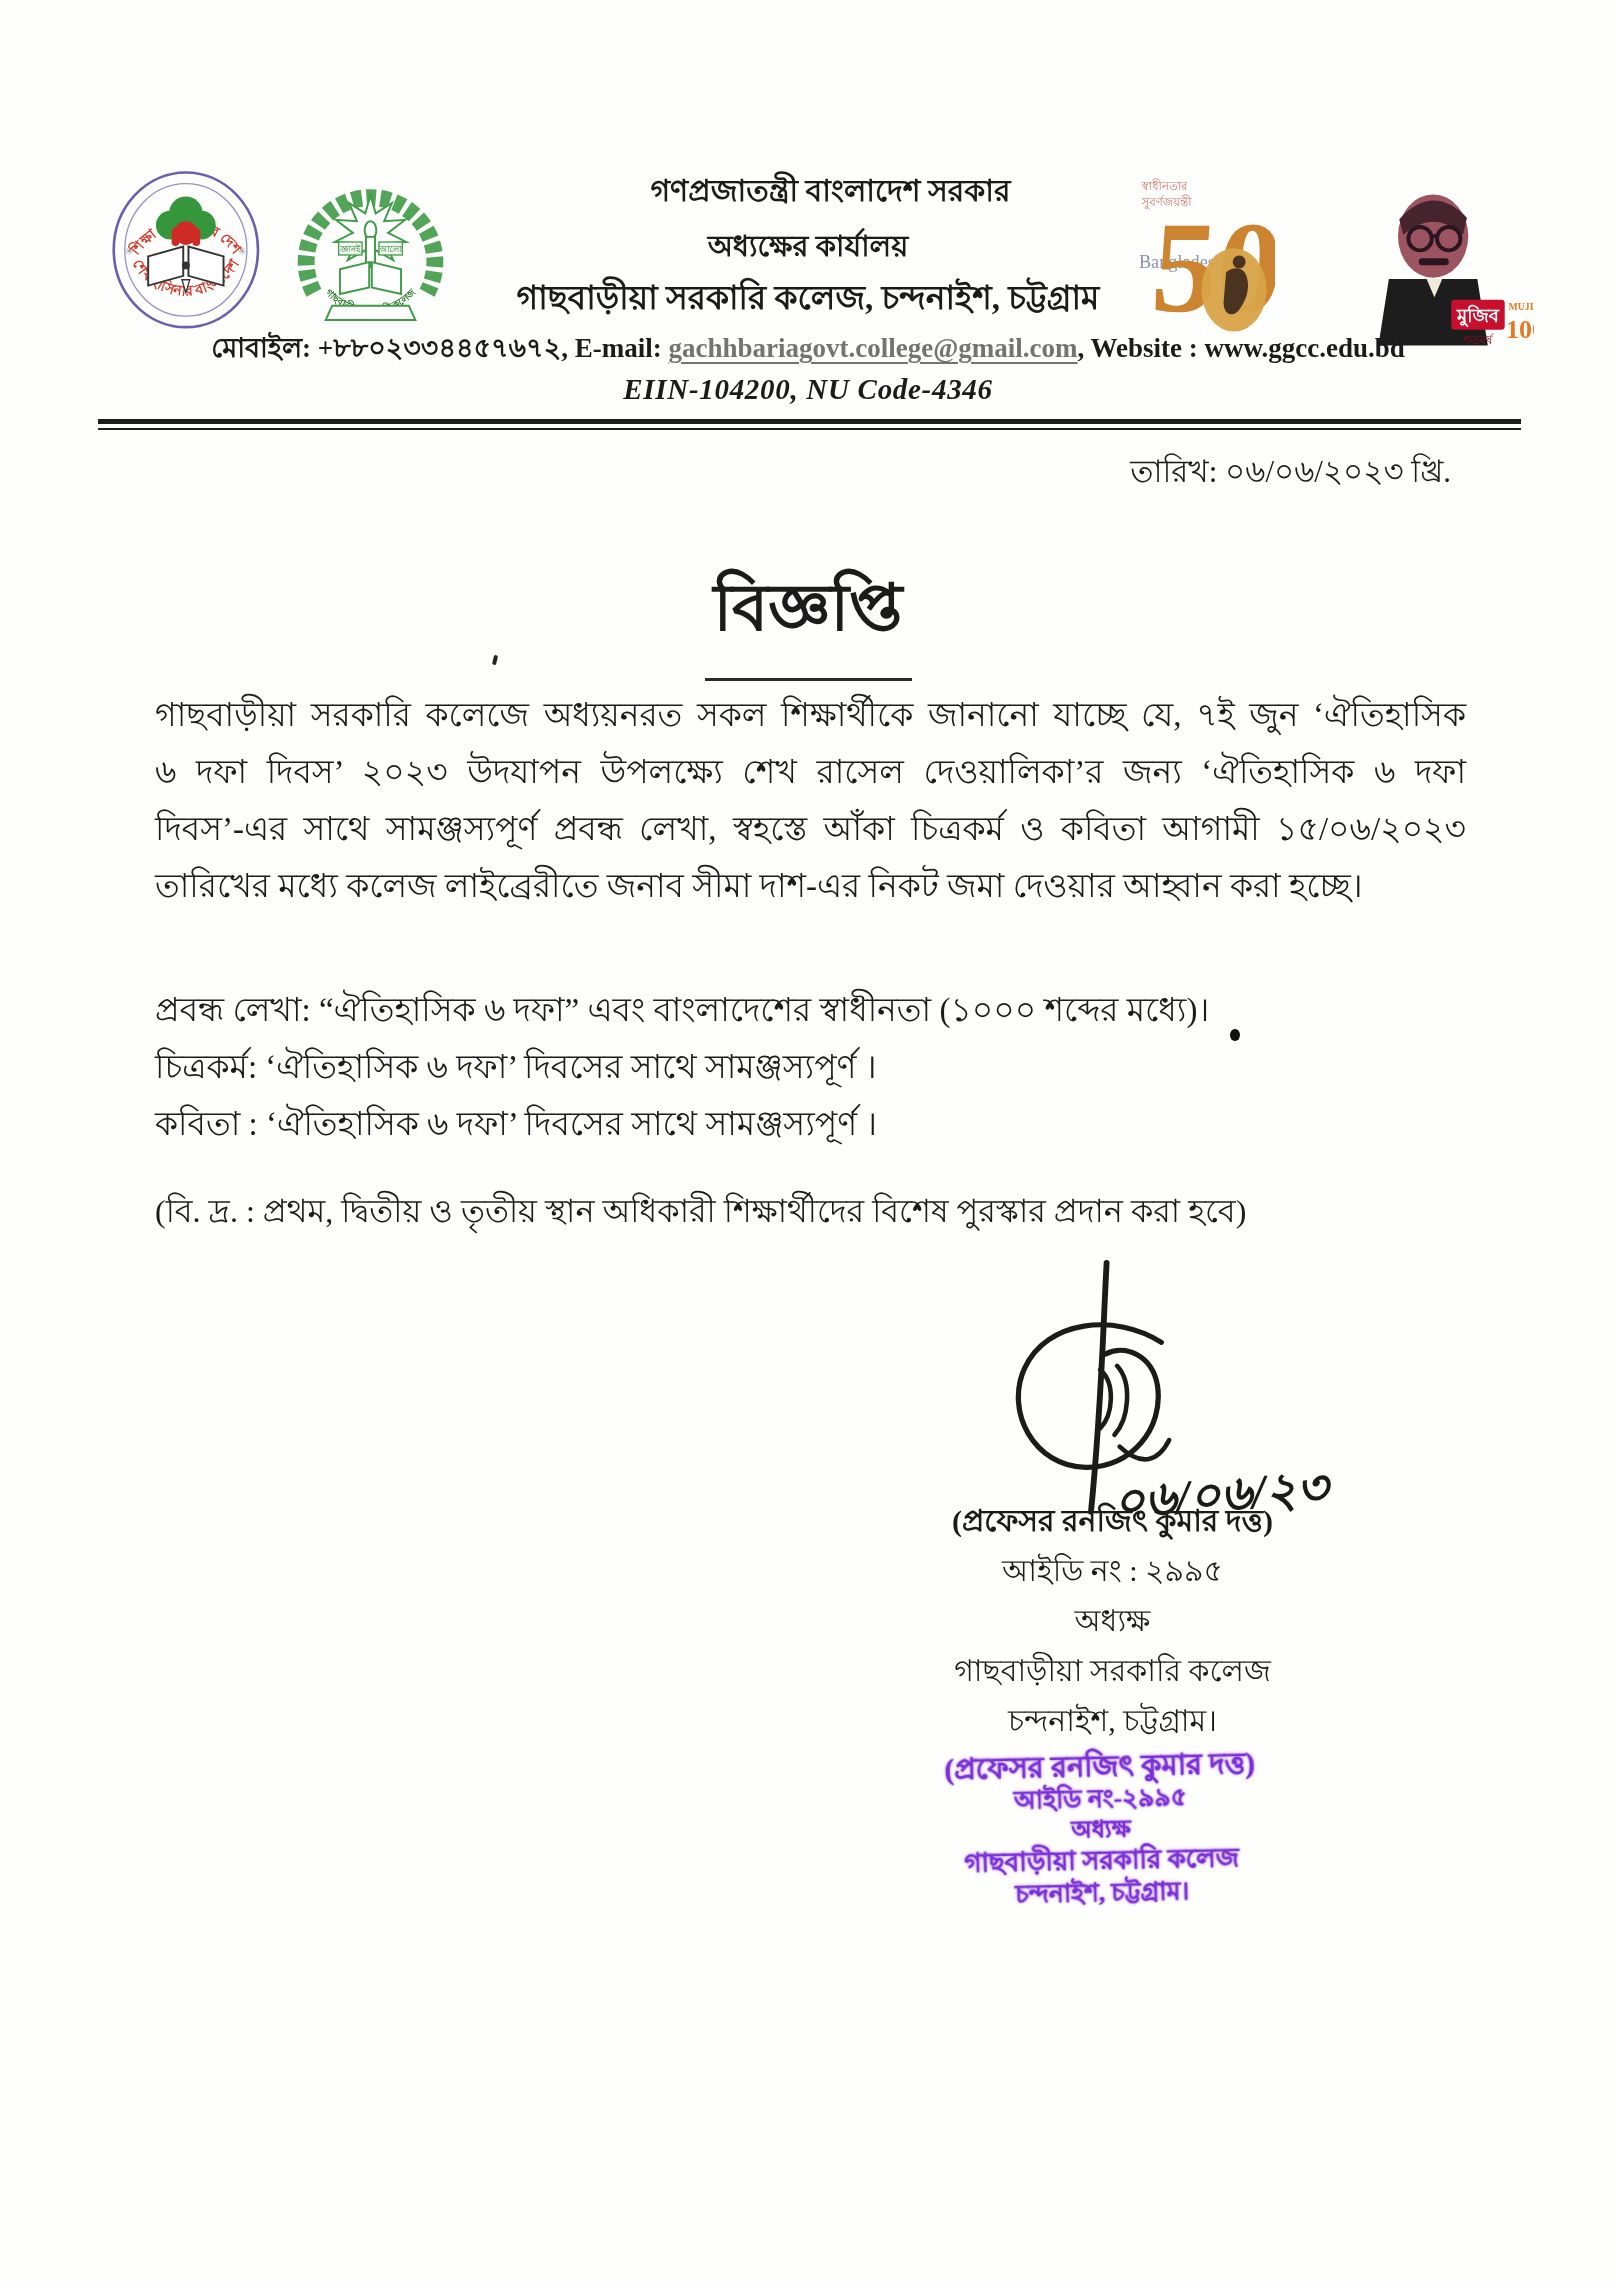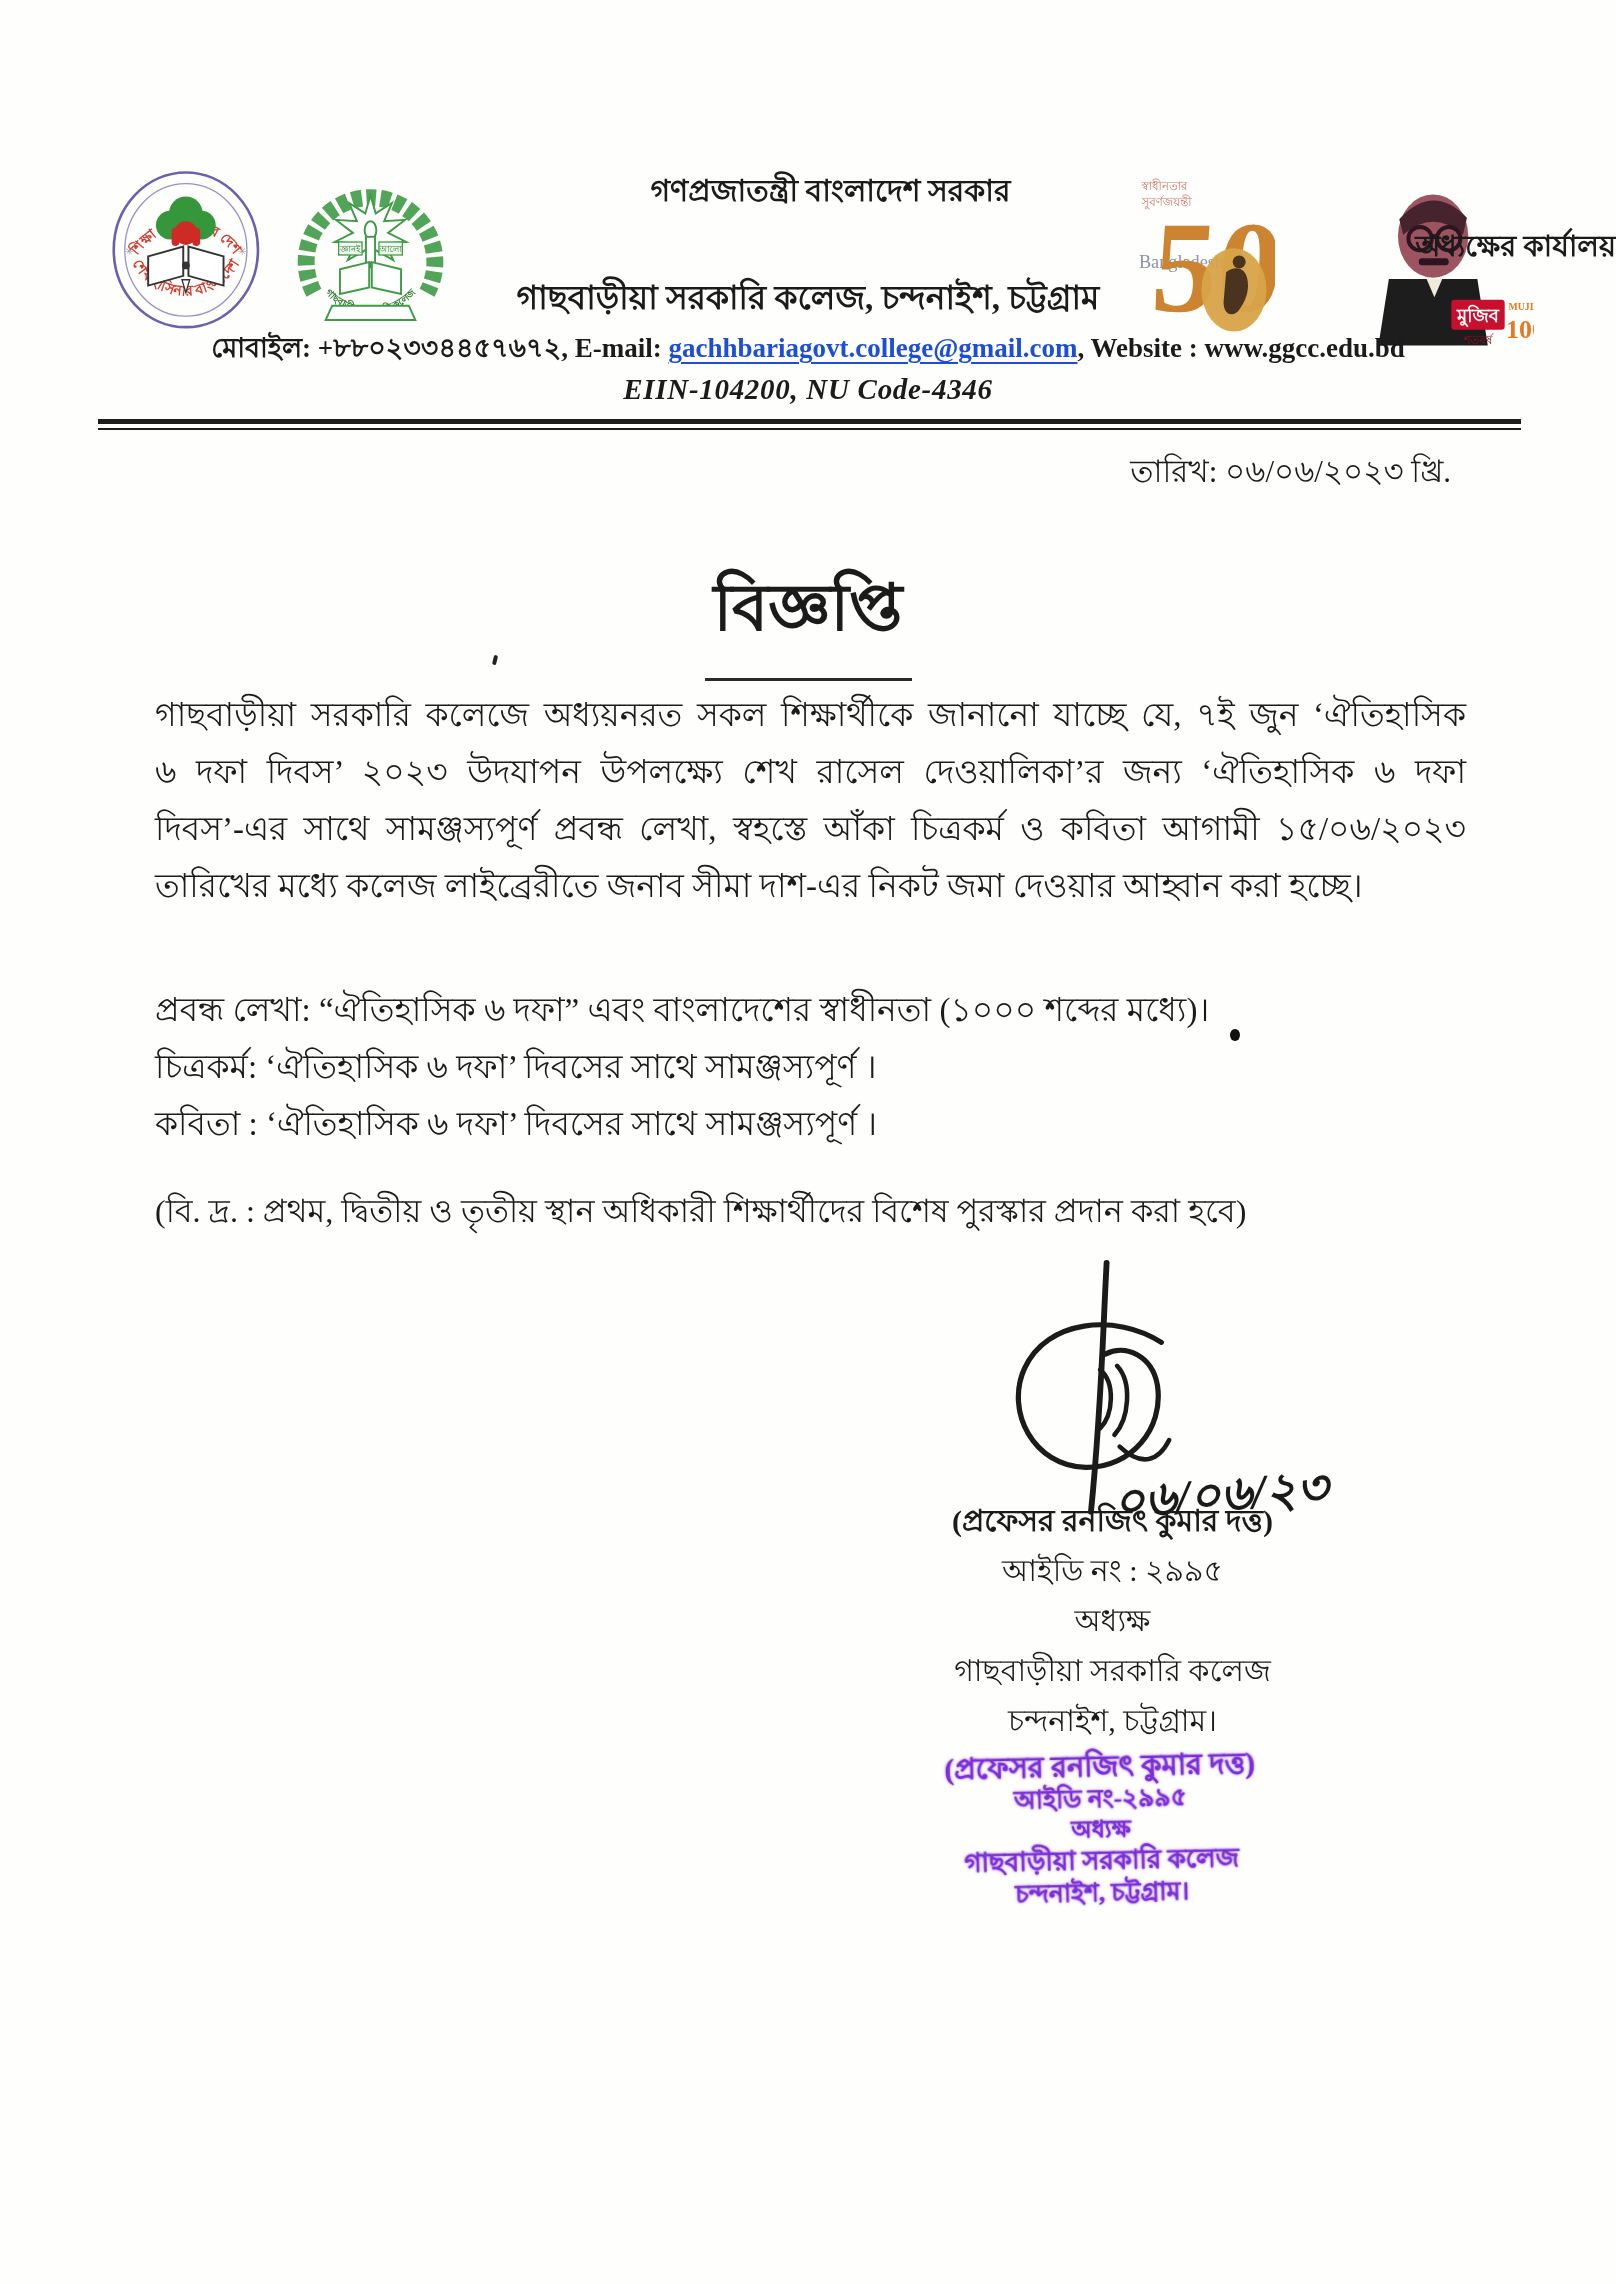--- a/index.html
+++ b/index.html
@@ -5,24 +5,24 @@
   html,body{margin:0;padding:0;background:#e8e8e8;}
   .page{
     position:relative;width:1616px;height:2284px;background:#fefefc;
     font-family:"Liberation Serif","DejaVu Serif",serif;color:#1b1b1b;
     overflow:hidden;margin:0 auto;
   }
   .abs{position:absolute;}
   .center{left:0;right:0;text-align:center;}
   
   .hdr-line1{top:167px;font-size:30px;font-weight:bold;margin-left:45px;}
-  .hdr-line2{top:223px;font-size:29px;font-weight:bold;text-align:right;}
+  .hdr-line2{top:223px;font-size:29px;font-weight:bold;}
   .hdr-line3{top:272px;font-size:33px;font-weight:bold;}
   .contact{top:327px;font-size:27px;font-weight:bold;}
-  .contact a{color:#1d4ed8;text-decoration:underline;text-underline-offset:5.2px;}
+  .contact a{color:#737373;text-decoration:underline;text-underline-offset:5.2px;}
   .eiin{top:373px;font-size:29px;font-weight:bold;letter-spacing:0.7px;font-style:italic;}
   .rule{top:419px;left:98px;width:1423px;height:3.9px;border-top:5.9px solid #1c1c1c;border-bottom:2px solid #1c1c1c;}
   .dateline{top:447px;right:165px;font-size:31px;}
   .title-wrap{top:558px;}
   .title-inner{display:inline-block;font-size:65px;font-weight:bold;padding:0 9px 11.7px 9px;border-bottom:3.9px solid #2a2a2a;}
   
   .para{top:687px;left:155px;width:1311px;font-size:33px;line-height:57px;}
   .jline{text-align:justify;text-align-last:justify;}
   .items{top:982px;left:155px;width:1311px;font-size:33px;line-height:57px;}
   .item-label{text-decoration-thickness:2px;text-underline-offset:7.8px;}

